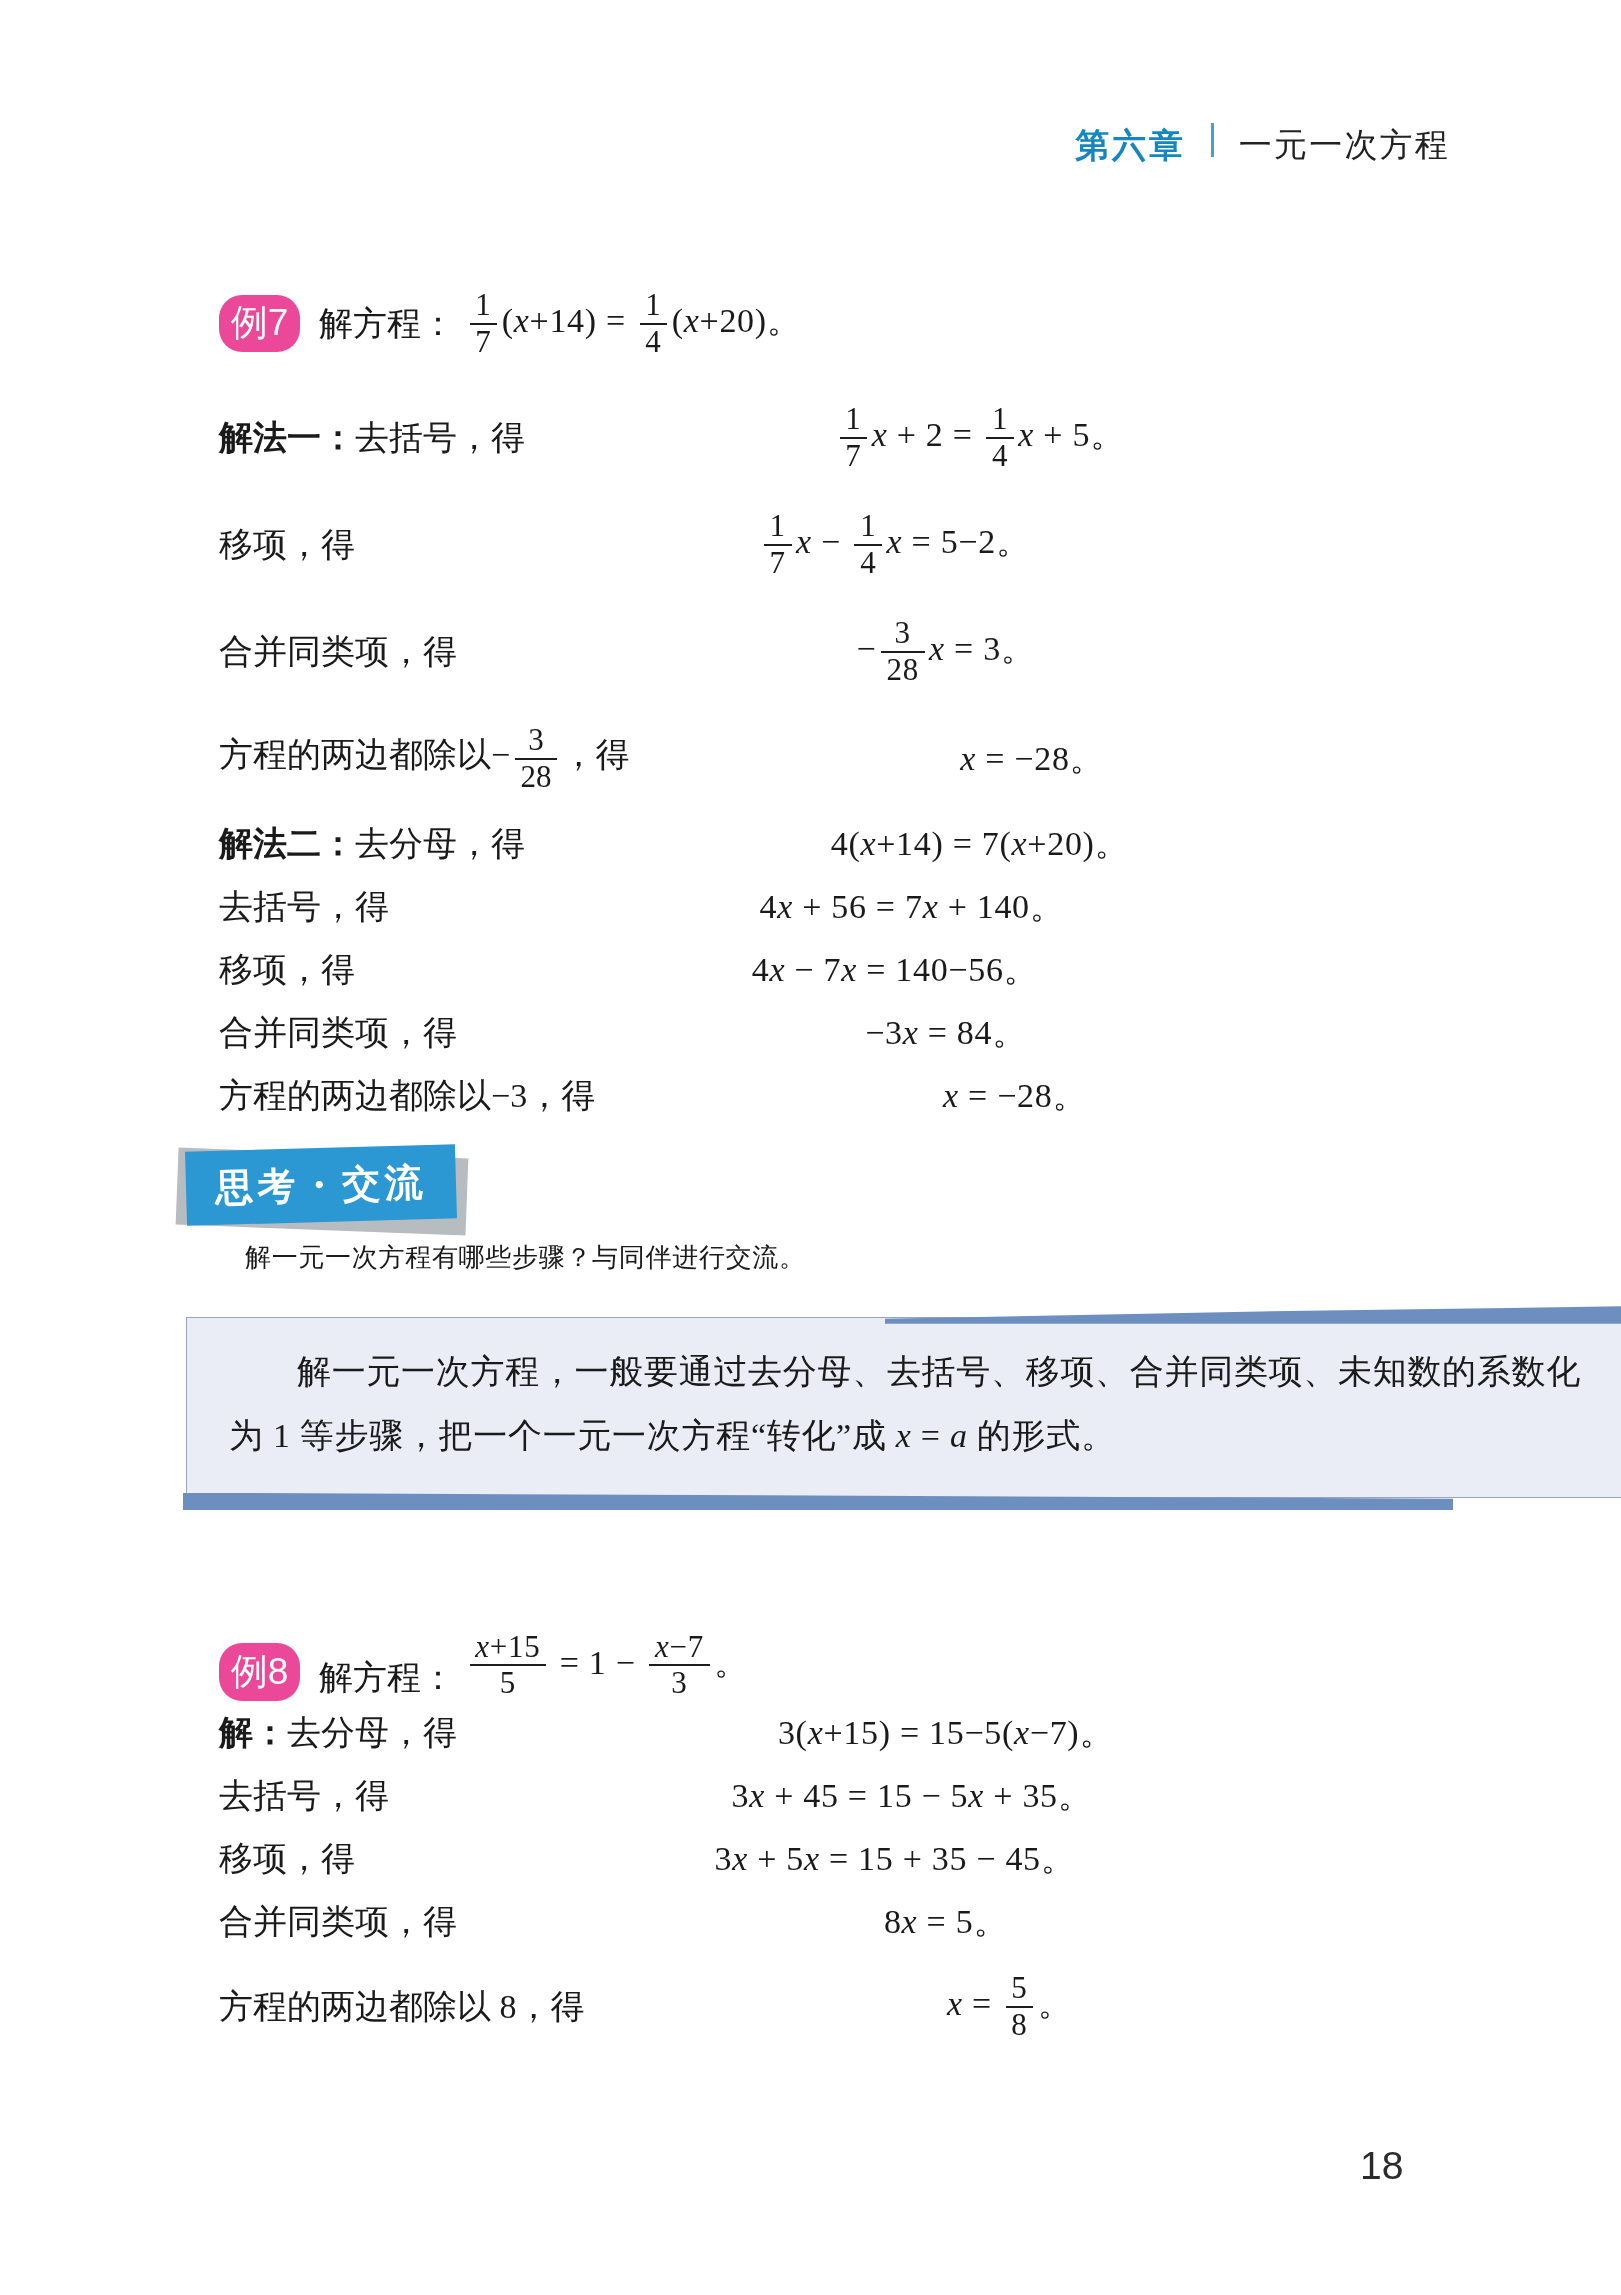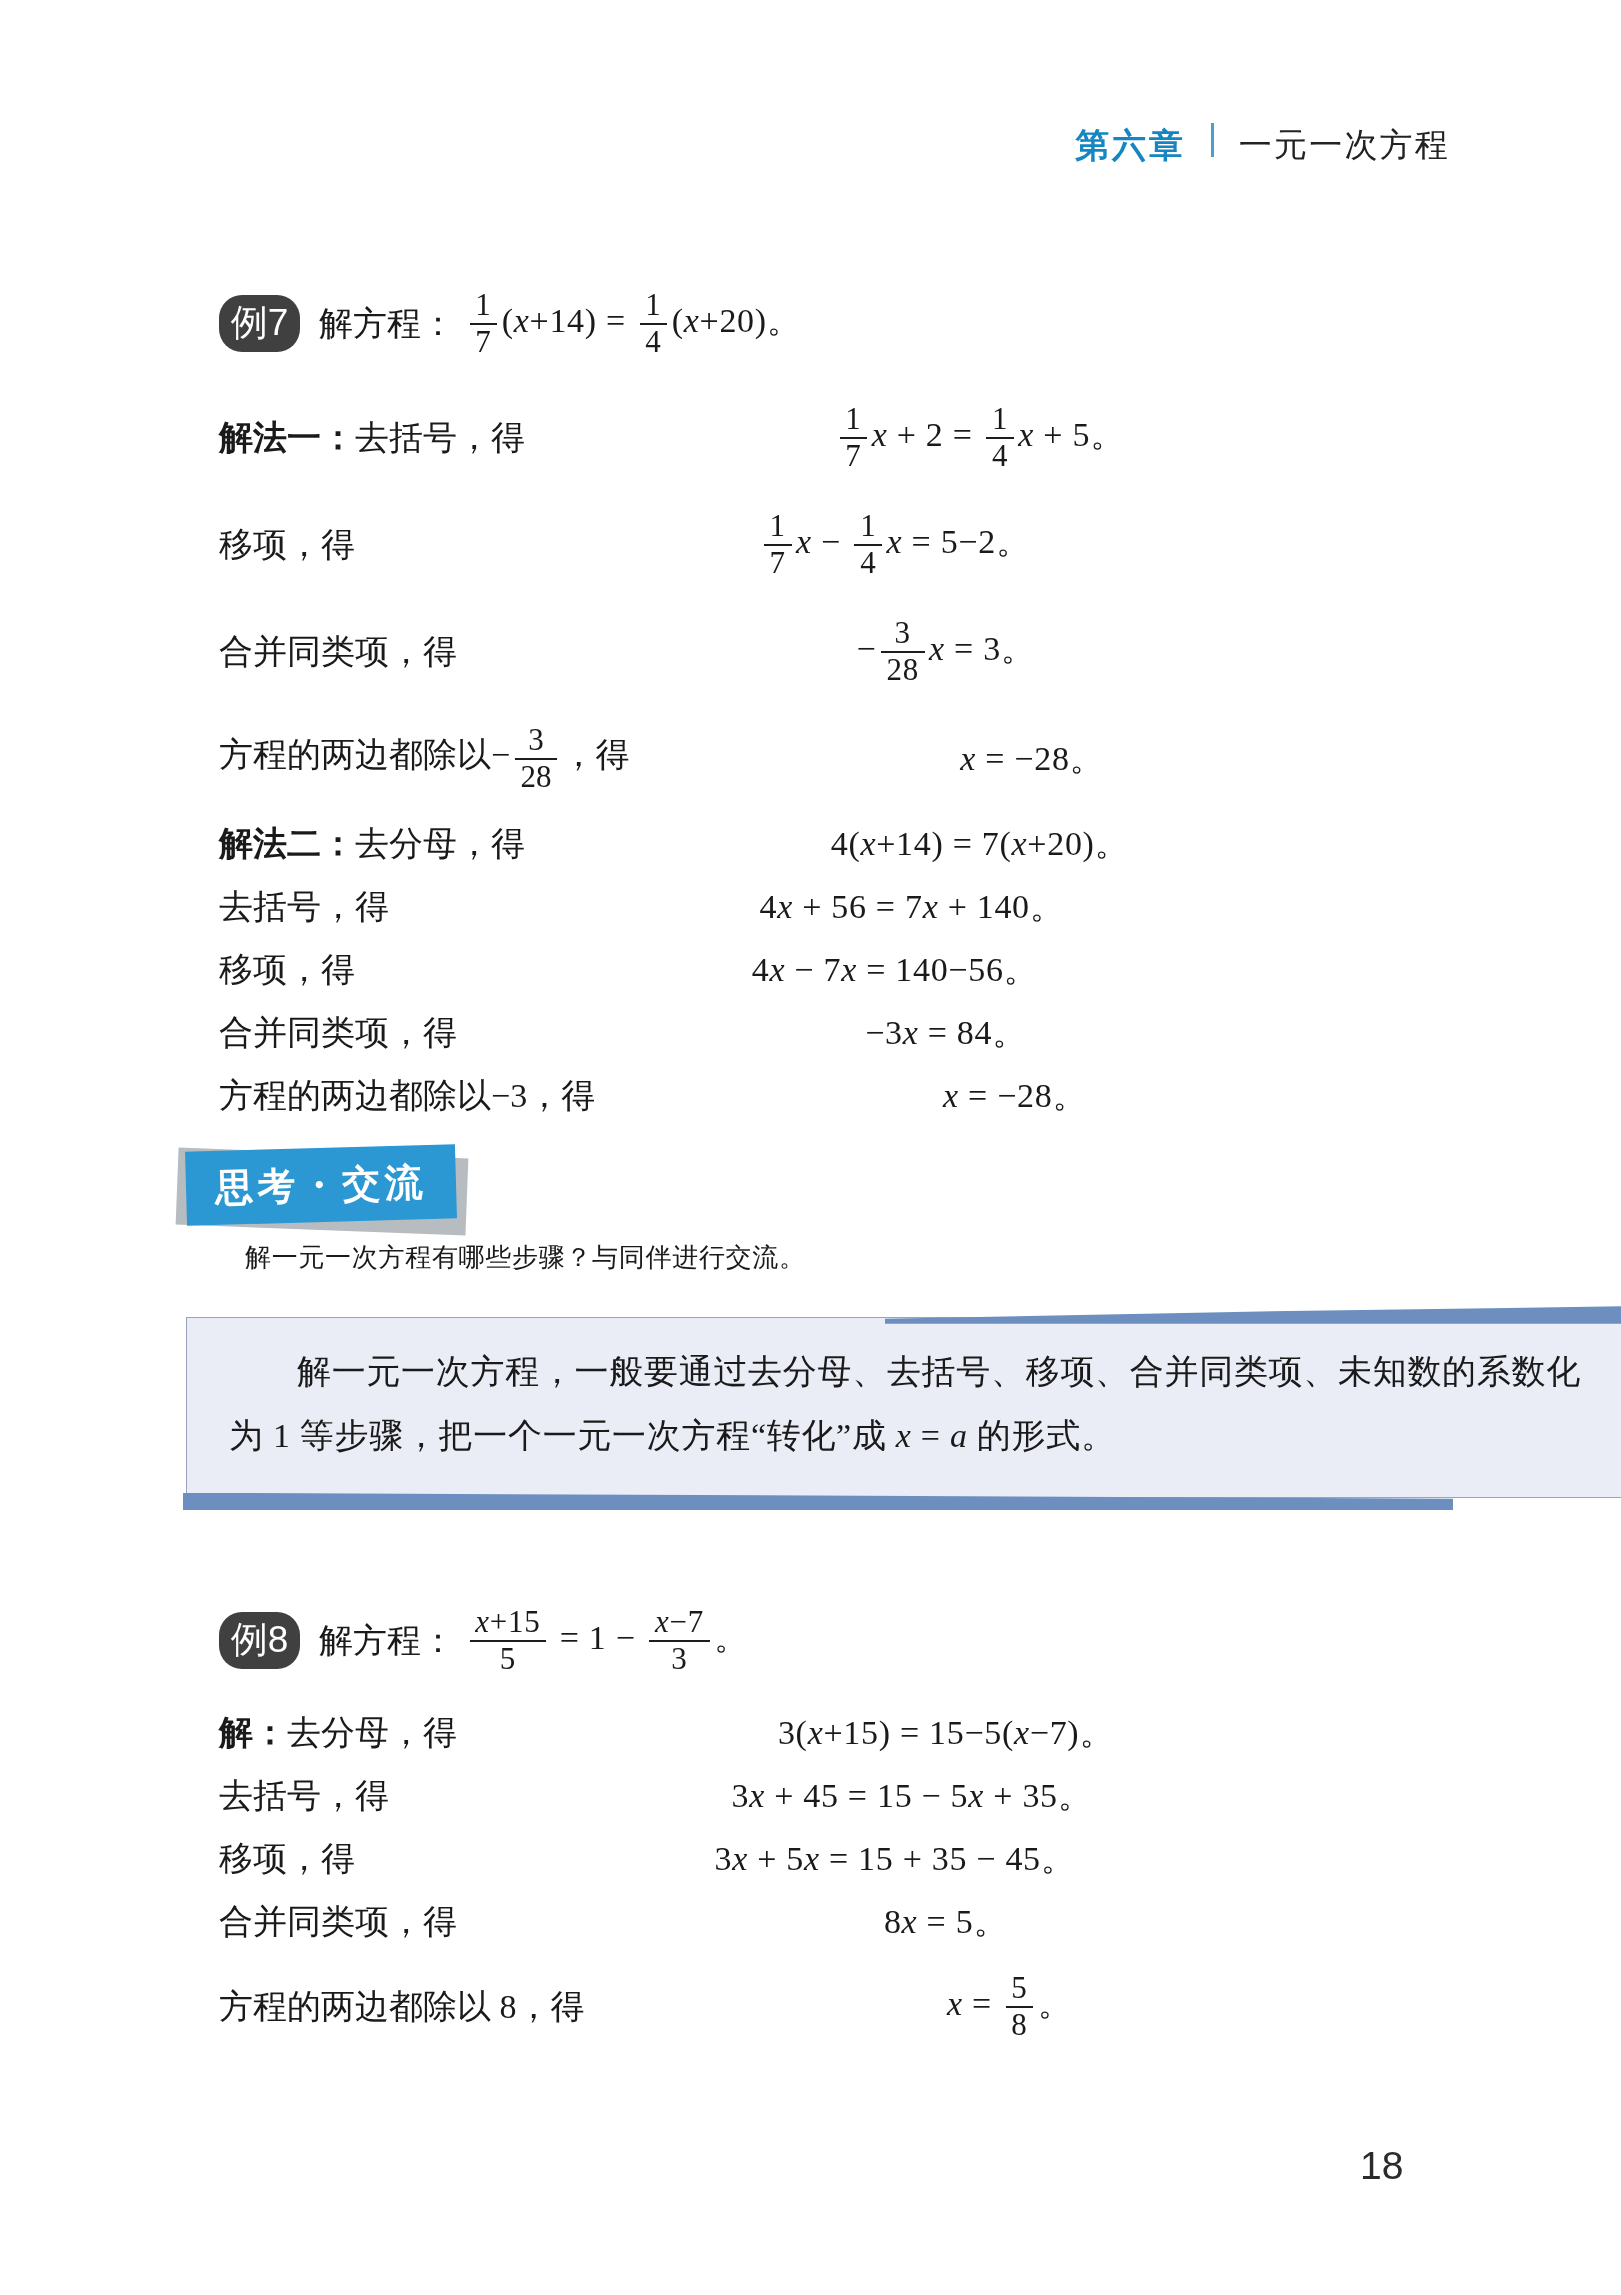--- a/index.html
+++ b/index.html
@@ -19,21 +19,21 @@
   .chapter-label { color:#1486c2; font-weight:bold; font-size:34px; letter-spacing:2.9px; }
   .header-divider { width:2.9px; height:34px; background:#4a9fd0; margin:0 25px; }
   .chapter-title { color:#222; font-size:33px; letter-spacing:2.2px; }
 
   
   .content { position:absolute; left:219px; top:263px; width:1216px; }
 
   .example-title { display:flex; align-items:center; min-height:121px; }
   .ex-badge {
     font-family:"Liberation Sans", sans-serif;
-    background:#404040; color:#fff; font-size:37px;
+    background:#ec4899; color:#fff; font-size:37px;
     padding:5.8px 11.7px; border-radius:23px; margin-right:19px;
     line-height:1.25; flex:0 0 auto;
   }
   .ex-lead { font-size:34px; }
   .ex-eq { font-size:34px; margin-left:10.2px; letter-spacing:0.7px; white-space:nowrap; }
 
   .step { display:flex; align-items:center; min-height:63px; }
   .step.tall { min-height:107px; }
   .step-label { font-size:34px; white-space:nowrap; }
   .step-label b { font-family:"Liberation Sans", sans-serif; font-weight:bold; }
@@ -73,21 +73,21 @@
     position:absolute; top:-11.7px; right:-4.4px; width:52%; height:17.5px;
     background:#6d8fc0;
     clip-path:polygon(0 72%, 50% 30%, 100% 0, 100% 100%, 0 100%);
   }
   .box-accent-bottom {
     position:absolute; bottom:-13px; left:-4.4px; width:88%; height:17.5px;
     background:#6d8fc0;
     clip-path:polygon(0 0, 100% 35%, 100% 100%, 0 100%);
   }
 
-  .ex8-gap { margin-top:82px; }
+  .ex8-gap { margin-top:82px;align-items:flex-end; }
 
   
   .page-number {
     position:absolute; left:1360px; top:2144px;
     font-family:"Liberation Sans", sans-serif;
     font-size:39px; color:#2b2b2b;
   }
 </style>
 </head>
 <body>

